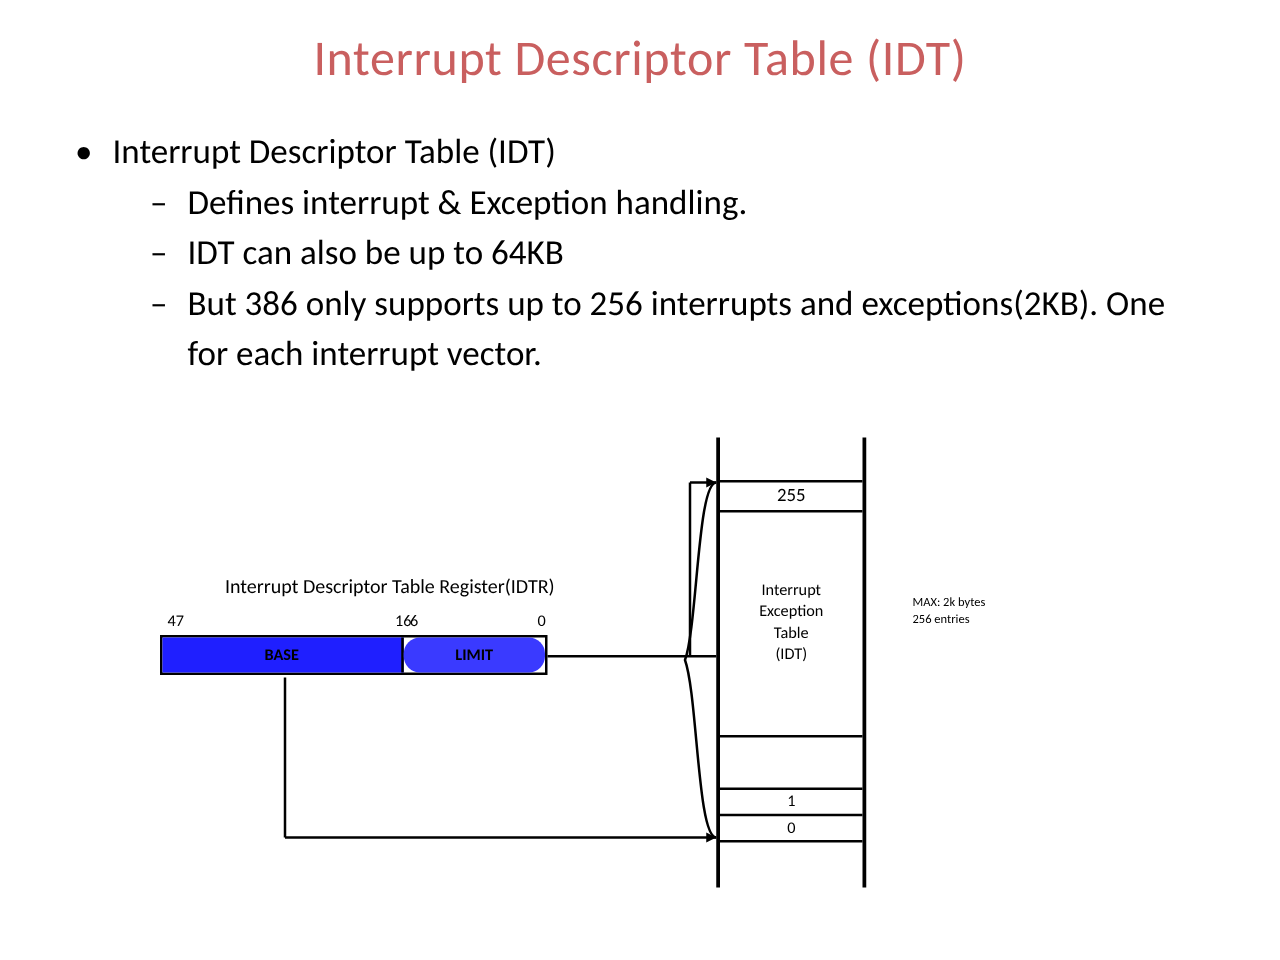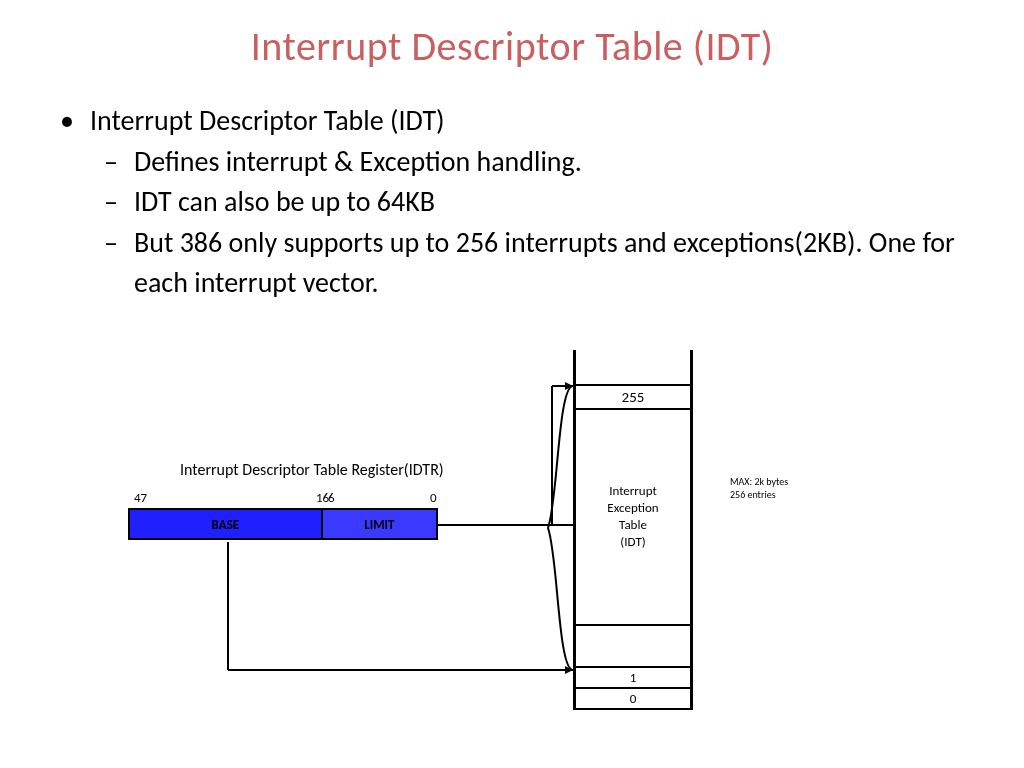--- a/index.html
+++ b/index.html
@@ -26,21 +26,21 @@
     line-height: 1.45;
   }
   .bullets ul { list-style: none; }
   .b1 { position: relative; }
   .b1::before {
     content: "•";
     position: absolute;
     left: -30px;
     top: 0;
   }
-  .b2 { position: relative; margin-left: 44px; }
+  .b2 { position: relative; margin-left: 60px; }
   .b2::before {
     content: "–";
     position: absolute;
     left: -30px;
     top: 0;
   }
   .diagram {
     position: absolute;
     left: 0; top: 350px;
     width: 1024px; height: 400px;
@@ -63,39 +63,39 @@
     flex: 0 0 63%;
     background: #1f1fff;
     border-right: 2px solid #000;
     display: flex; align-items: center; justify-content: center;
     font-size: 13px; font-weight: 600;
   }
   .reg-limit {
     flex: 1;
     background: #3a3aff;
     display: flex; align-items: center; justify-content: center;
-    font-size: 13px; font-weight: 600;
+    font-size: 13px; font-weight: 600; border-radius: 13px;
   }
   .table-wrap {
     position: absolute;
     left: 573px; top: 0;
     width: 120px; height: 360px;
     border-left: 3px solid #000;
     border-right: 3px solid #000;
   }
   .entry {
     border-top: 2px solid #000;
     border-bottom: 2px solid #000;
     font-size: 15px;
     text-align: center;
     padding: 2px 0;
   }
   .entry-255 { margin-top: 34px; }
   .mid-block {
-    height: 216px;
+    height: 180px;
     border-bottom: 2px solid #000;
     display: flex; flex-direction: column;
     align-items: center; justify-content: center;
     font-size: 13px; line-height: 1.3;
     padding: 0 8px;
   }
   .entry-1 { margin-top: 40px; border-top: 2px solid #000; border-bottom: 2px solid #000; padding: 2px 0; font-size:13px; text-align:center;}
   .entry-0 { border-bottom: 2px solid #000; padding: 2px 0; font-size:13px; text-align:center;}
   .maxnote {
     position: absolute;

